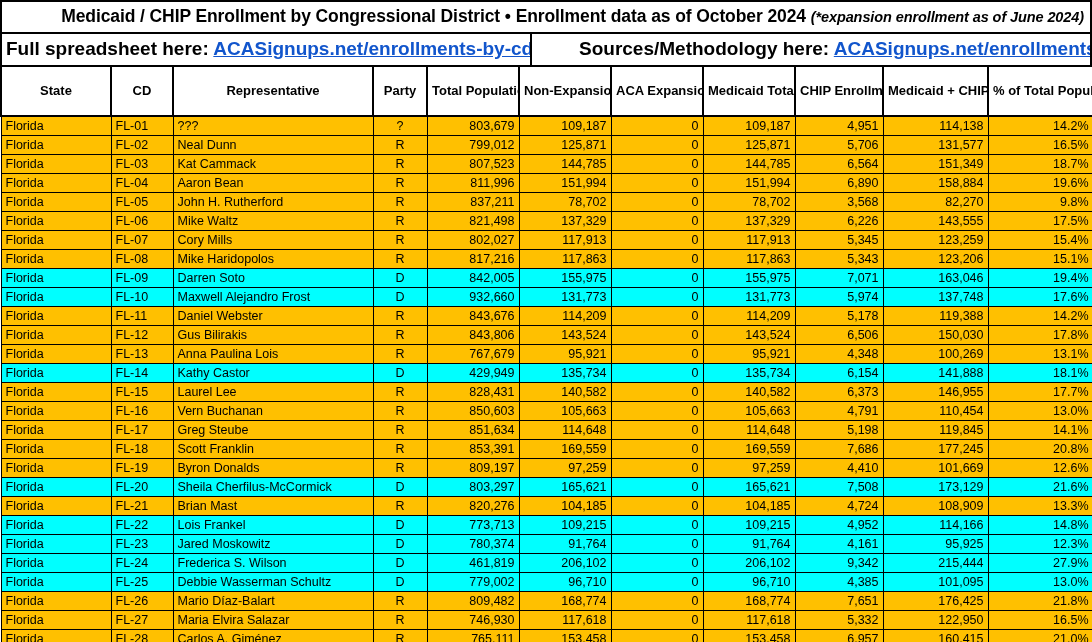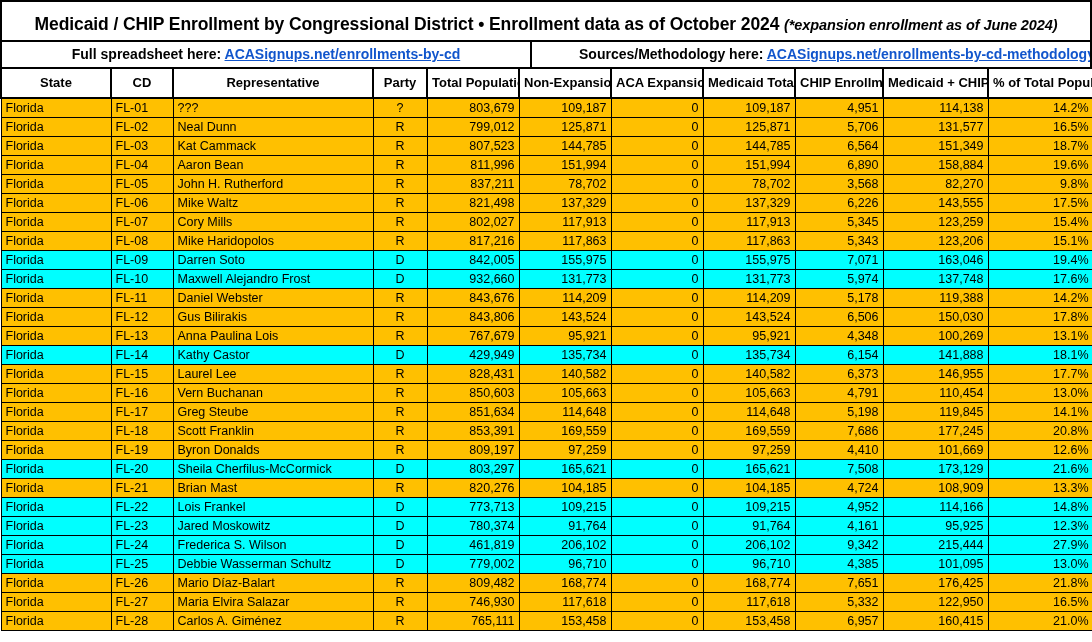--- a/index.html
+++ b/index.html
@@ -9,39 +9,39 @@
     font-family:"Liberation Sans", sans-serif;
     color:#000;
     -webkit-font-smoothing:antialiased;
   }
   .page{width:1092px;box-sizing:border-box;}
 
   
   .title-bar{
     border:2px solid #000;
     border-bottom:none;
-    padding:12px 6px 5px 6px;
-    text-align:center;
+    padding:4px 6px 5px 6px;
+    text-align:right;
     font-size:17.5px;
     font-weight:bold;
     letter-spacing:-0.1px;
     white-space:nowrap;
   }
   .title-bar .ital{
     font-style:italic;
     font-size:14.5px;
     font-weight:bold;
   }
 
   
   .links-row{
     display:flex;
     border:2px solid #000;
     border-bottom:none;
-    font-size:14px;
+    font-size:19px;
     font-weight:bold;
     justify-content:flex-end;
   }
   .links-cell{
     padding:4px 4px 5px 4px;
     text-align:center;
     white-space:nowrap;
     overflow:hidden;
   }
   .links-cell.left{width:520px;border-right:2px solid #000;}
@@ -64,21 +64,21 @@
     height:19px;
     box-sizing:border-box;
     overflow:hidden;
     white-space:nowrap;
   }
   table.grid thead th{
     background:#ffffff;
     font-weight:bold;
     text-align:center;
     font-size:13px;
-    height:30px;
+    height:50px;
     vertical-align:middle;
     line-height:1.12;
     border:2px solid #000;
     margin-left:48px;
   }
   
   col.c-state{width:110px;}
   col.c-cd{width:62px;}
   col.c-rep{width:200px;}
   col.c-party{width:54px;}

